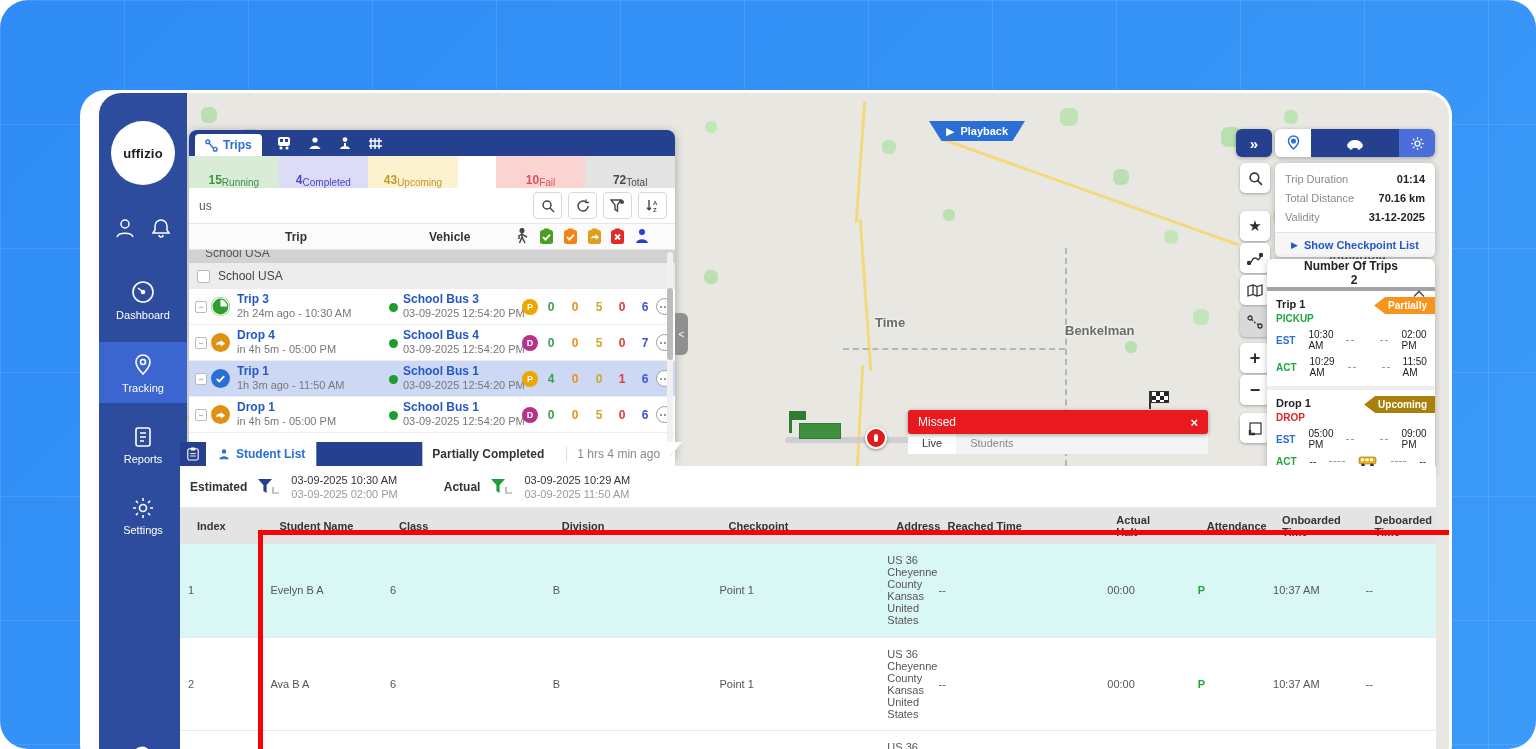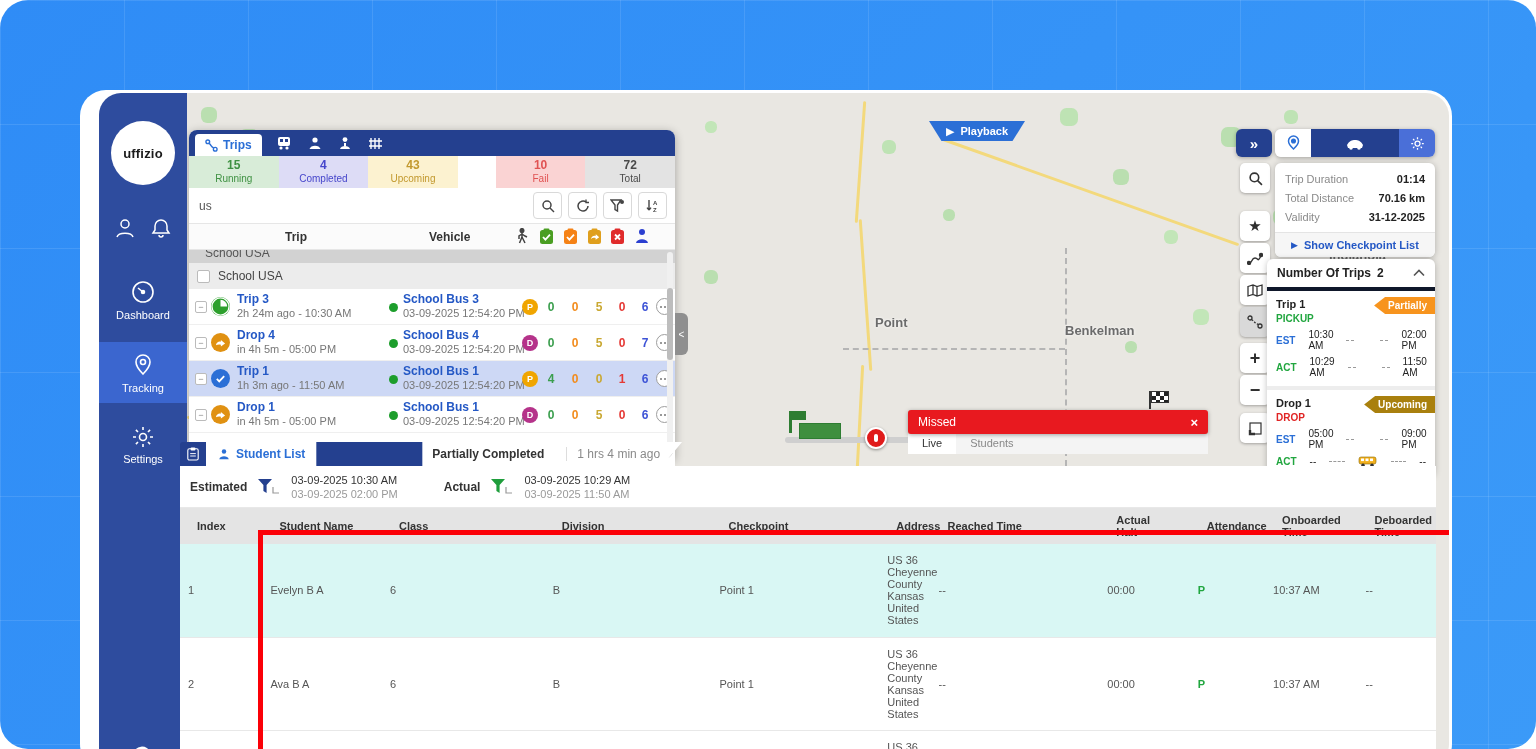--- a/index.html
+++ b/index.html
@@ -53,21 +53,21 @@
   .ic-btn{background:#fff;border:1px solid #d9d9d9;border-radius:4px;display:flex;align-items:center;justify-content:center;color:#3c3c3c;cursor:pointer;}
   
   .trips-panel{position:absolute;left:106px;top:37px;width:486px;height:329px;z-index:10;background:#fff;
     border-radius:8px 8px 0 0;box-shadow:0 2px 10px rgba(0,0,0,.3);}
   .tp-head{height:26px;background:#24408f;border-radius:8px 8px 0 0;display:flex;align-items:center;padding:0 6px;gap:0;}
   .tp-tab{height:22px;margin-top:4px;background:#fff;border-radius:4px 4px 0 0;display:flex;align-items:center;gap:5px;
     padding:0 10px;color:#2b6fd6;font-size:12px;font-weight:bold;cursor:pointer;}
   .tp-ics{display:flex;gap:16px;margin-left:14px;color:#fff;}
   .tp-ics .ti{cursor:pointer;display:flex;align-items:center;}
   .tp-stats{display:flex;height:32px;}
-  .tp-stat{flex:1;display:flex;flex-direction:column;align-items:center;justify-content:center;line-height:1.15;cursor:pointer;}
+  .tp-stat{flex:1;display:flex;flex-direction:row;align-items:flex-end;justify-content:center;line-height:1.15;cursor:pointer;}
   .tp-stat .v{font-size:12px;font-weight:bold;}
   .tp-stat .l{font-size:10px;}
   .st-running{background:#d8ecd8;color:#3f9142;}
   .st-completed{background:#dddcf6;color:#4646cb;}
   .st-upcoming{background:#fcf2d0;color:#c2992e;}
   .st-fail{background:#fad3d3;color:#e05252;margin-left:38px;}
   .st-total{background:#e3e3e3;color:#4a4a4a;}
   .tp-search{height:36px;display:flex;align-items:center;padding:0 8px;gap:6px;border-bottom:1px solid #e6e6e6;}
   .tp-search input{flex:1;border:none;outline:none;font-size:12px;color:#555;height:26px;}
   .tp-search .ic-btn{width:29px;height:27px;}
@@ -126,21 +126,21 @@
   
   .rp-toolbar{left:1192px;top:36px;width:160px;height:28px;display:flex;border-radius:6px;overflow:hidden;box-shadow:0 1px 4px rgba(0,0,0,.3);}
   .rp-toolbar .seg{display:flex;align-items:center;justify-content:center;cursor:pointer;}
   .rp-info{left:1192px;top:70px;width:160px;padding:7px 10px 0;}
   .rp-info .row{display:flex;justify-content:space-between;font-size:11px;line-height:19px;}
   .rp-info .row .k{color:#8a8a8a;}
   .rp-info .row .v{color:#222;font-weight:bold;}
   .rp-link{margin:5px -10px 0;border-top:1px solid #e4e4e4;background:#f6f6f6;border-radius:0 0 6px 6px;height:25px;
     display:flex;align-items:center;justify-content:center;gap:6px;color:#2458c5;font-size:11px;font-weight:bold;cursor:pointer;}
   .rp-trips{left:1184px;top:166px;width:168px;padding:0;overflow:hidden;}
-  .rp-trips-head{height:32px;display:flex;align-items:center;padding:0 10px;font-size:12px;font-weight:bold;color:#222;border-bottom:4px solid #0f172a;}
+  .rp-trips-head{height:32px;display:flex;align-items:center;padding:0 10px;font-size:12px;font-weight:bold;color:#222;border-bottom:4px solid #a3a3a3;flex-direction:column;}
   .rp-trips-head .cnt2{margin-left:6px;}
   .rp-trips-head .chev{margin-left:auto;cursor:pointer;color:#555;}
   .trip-card{padding:7px 9px 8px;border-bottom:4px solid #ededed;position:relative;}
   .trip-card .t{font-size:11px;font-weight:bold;color:#222;}
   .ribbon{position:absolute;right:0;top:6px;color:#fff;font-size:10px;font-weight:bold;padding:3px 8px 3px 14px;
     clip-path:polygon(0 50%,11px 0,100% 0,100% 100%,11px 100%);}
   .typ{font-size:10px;font-weight:bold;margin-top:3px;}
   .tl{display:flex;align-items:center;gap:13px;font-size:10px;margin-top:5px;color:#222;}
   .tl .tag{font-weight:bold;}
   .tl .dash{flex:1;border-top:1px dashed #9a9a9a;min-width:8px;}
@@ -181,21 +181,21 @@
       <div class="greens"></div>
       <div class="road" style="left:672px;top:8px;width:3px;height:122px;transform:rotate(4deg);"></div>
       <div class="road" style="left:677px;top:126px;width:3px;height:152px;transform:rotate(-4deg);"></div>
       <div class="road" style="left:670px;top:272px;width:3px;height:160px;transform:rotate(3deg);"></div>
       <div class="road" style="left:756px;top:45px;width:314px;height:3px;transform:rotate(19.6deg);transform-origin:left center;"></div>
       <div class="road" style="left:0px;top:326px;width:182px;height:3px;transform:rotate(2deg);"></div>
       <div class="dash-line" style="left:878px;top:155px;height:218px;border-left:2px dashed #b5b5b5;"></div>
       <div class="dash-line" style="left:656px;top:255px;width:222px;border-top:2px dashed #b5b5b5;"></div>
       <div class="dash-line" style="left:190px;top:140px;height:72px;border-left:2px dashed #bdbdbd;"></div>
       <div class="map-label" style="left:755px;top:30px;">Imperial</div>
-      <div class="map-label" style="left:688px;top:222px;">Point</div>
+      <div class="map-label" style="left:688px;top:222px;">Time</div>
       <div class="map-label" style="left:878px;top:230px;">Benkelman</div>
       <div class="map-label" style="left:1142px;top:155px;">Indianola</div>
       <div class="route-strip" style="left:598px;top:344px;width:126px;"></div>
       <div class="bldg" style="left:612px;top:330px;width:42px;height:16px;"></div>
       <div class="marker-flag-green" style="left:602px;top:318px;"></div>
       <div class="red-pin" style="left:678px;top:334px;"></div>
       <div class="chk-flag" style="left:962px;top:298px;"></div>
     </div>
 
     <div class="sidebar">
@@ -223,20 +223,27 @@
             <circle cx="13" cy="13" r="1.5" fill="#fff"></circle>
           </svg>
         <span class="lbl">Dashboard</span>
       </div>
       <div class="nav-item active">
         <svg width="26" height="26" viewBox="0 0 26 26" fill="none" stroke="#fff" stroke-width="1.6">
           <path d="M13 3a7 7 0 0 1 7 7c0 5-7 12-7 12S6 15 6 10a7 7 0 0 1 7-7z"></path>
             <circle cx="13" cy="10" r="2.5"></circle>
           </svg>
         <span class="lbl">Tracking</span>
+      </div>
+      <div class="nav-item">
+        <svg width="24" height="24" viewBox="0 0 24 24" fill="none" stroke="#fff" stroke-width="1.6">
+          <rect x="5" y="3" width="14" height="18" rx="2"></rect>
+            <path d="M9 8h6M9 12h6M9 16h4"></path>
+          </svg>
+        <span class="lbl">Reports</span>
       </div>
       <div class="nav-item">
         <svg width="24" height="24" viewBox="0 0 24 24" fill="none" stroke="#fff" stroke-width="1.6">
           <circle cx="12" cy="12" r="3.5"></circle>
           <path d="M12 2v3M12 19v3M2 12h3M19 12h3M4.9 4.9l2.1 2.1M17 17l2.1 2.1M19.1 4.9 17 7M7 17l-2.1 2.1"></path>
           </svg>
         <span class="lbl">Settings</span>
       </div>
       <div class="cloud-bottom">
         <svg width="34" height="26" viewBox="0 0 34 26" fill="#fff">

